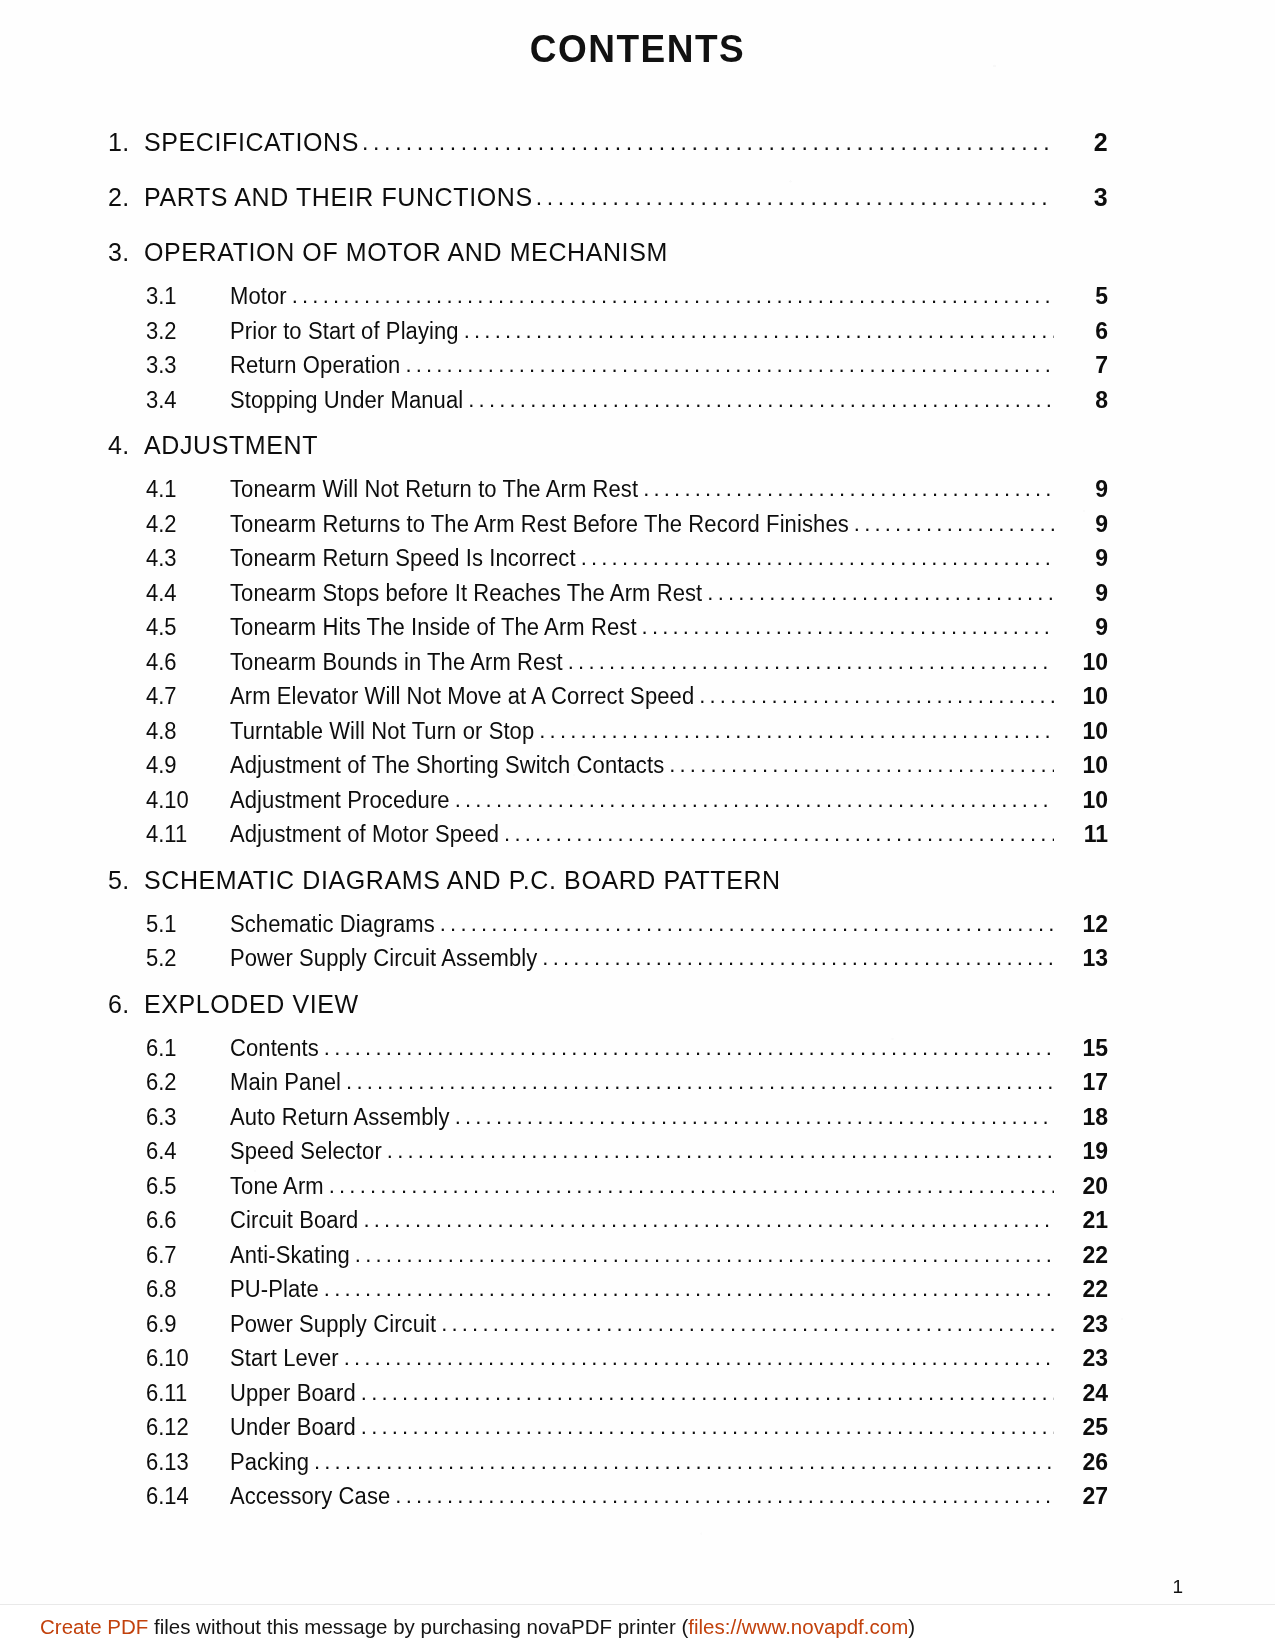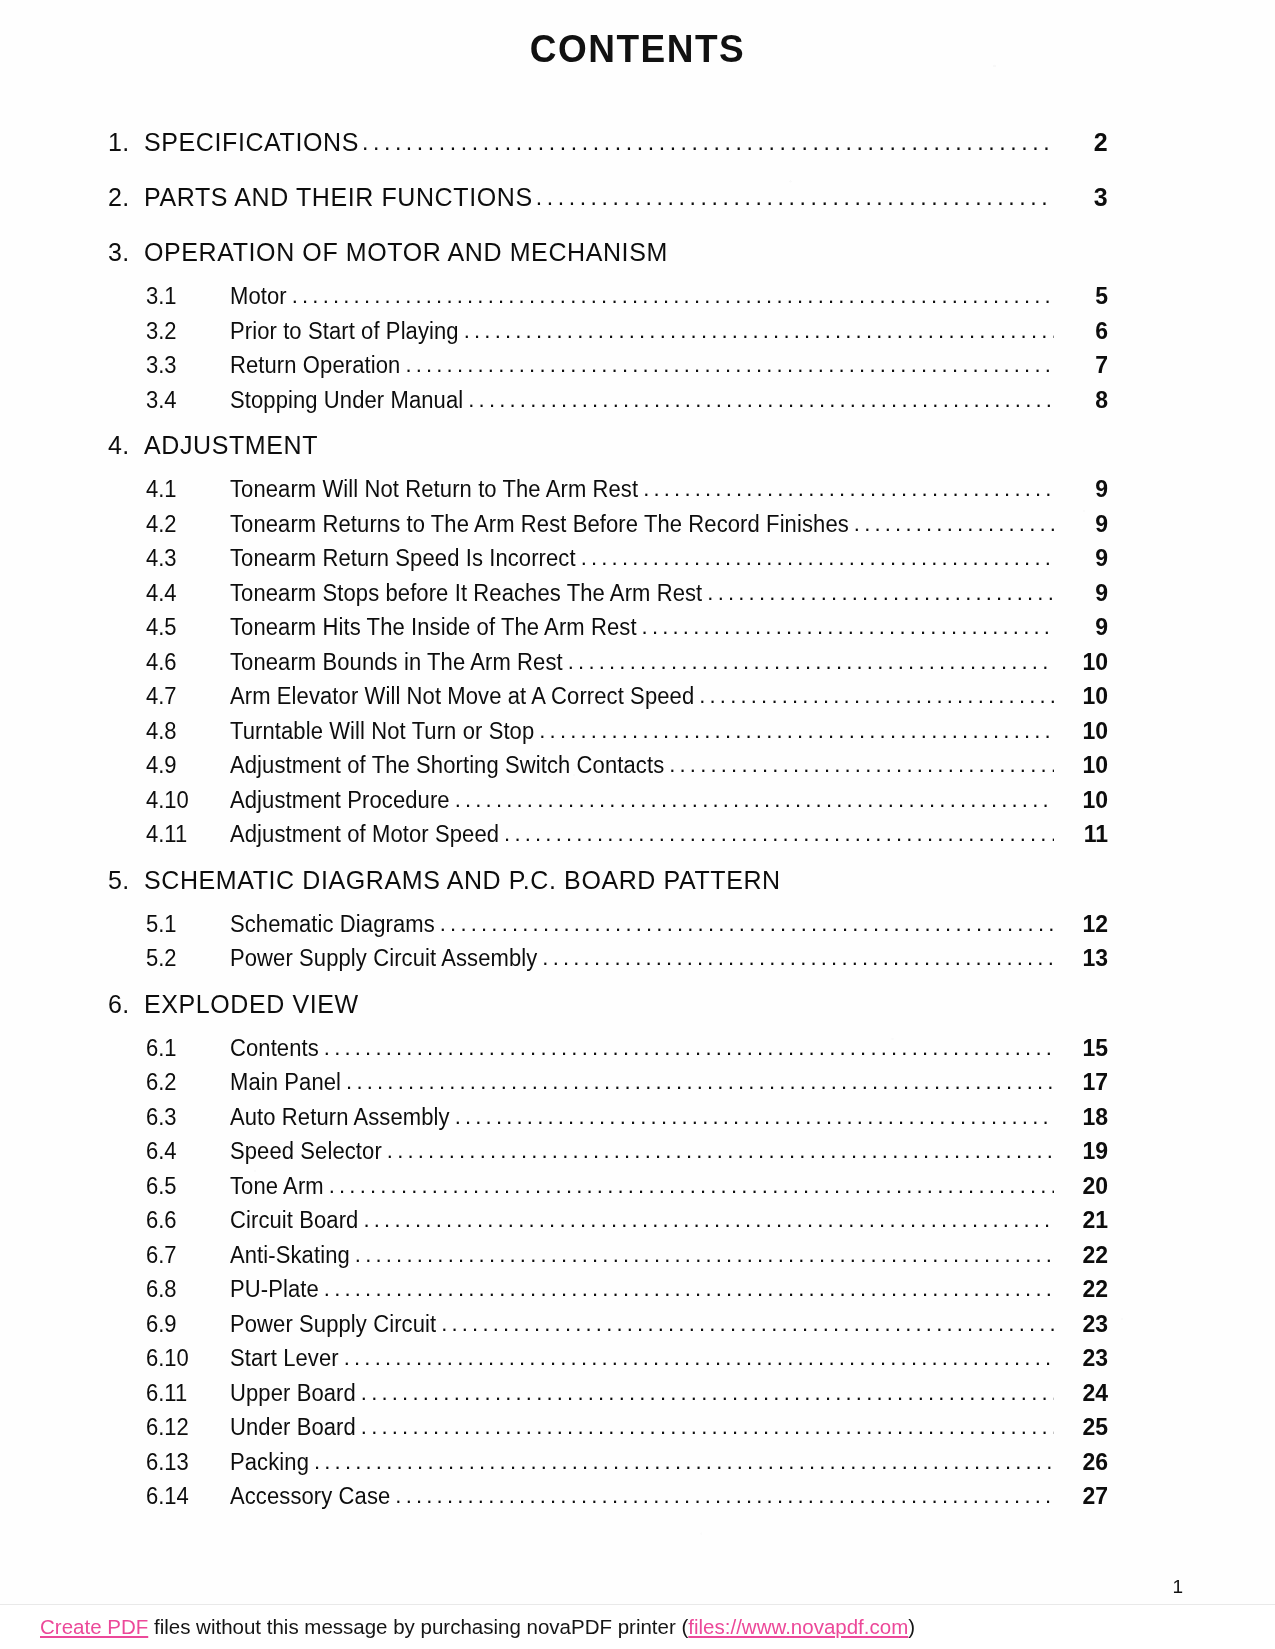--- a/index.html
+++ b/index.html
@@ -166,22 +166,21 @@
     align-items: center;
   }
   .nova-text {
     margin-left: 40px;
     font-family: "Liberation Sans", sans-serif;
     font-size: 20.5px;
     color: #151515;
     white-space: nowrap;
   }
   .nova-link {
-    color: #ec4899;
-    text-decoration: underline;
+    color: #c2410c;
     text-align: right;
   }
 </style>
 </head>
 <body>
 
 <div class="page">
 
   <div class="scan-noise"></div>
 

